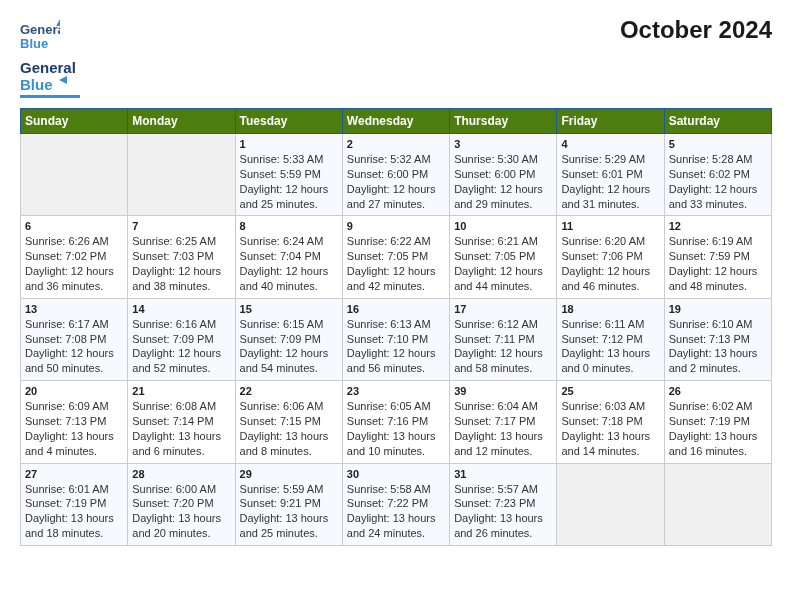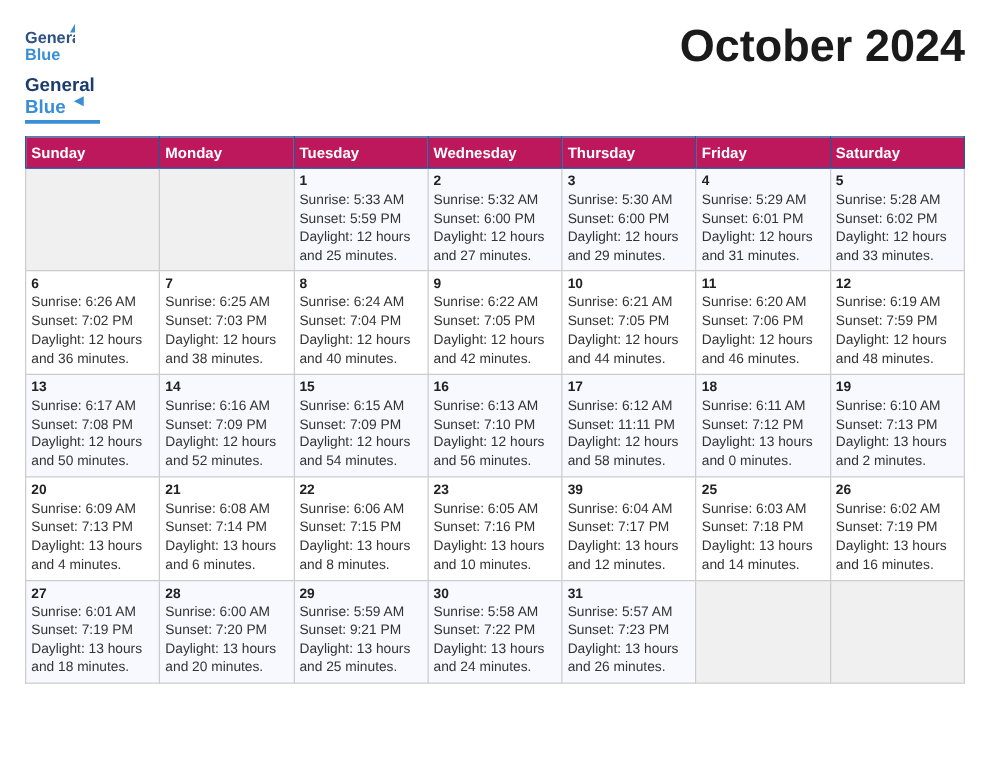--- a/index.html
+++ b/index.html
@@ -22,36 +22,36 @@
     }
     .logo {
       display: flex;
       flex-direction: column;
       align-items: flex-start;
     }
     .title-block {
       text-align: right;
     }
     .month-title {
-      font-size: 36px;
+      font-size: 24px;
       font-weight: bold;
       color: #1a1a1a;
     }
     .location {
       font-size: 15px;
       color: #333;
       font-weight: 500;
     }
     table {
       width: 100%;
       border-collapse: collapse;
       table-layout: fixed;
     }
     thead tr th {
-      background: #be185d;
+      background: #4d7c0f;
       color: #fff;
       font-size: 12px;
       font-weight: bold;
       padding: 5px 4px;
       text-align: left;
       border: 1px solid #1e5a9a;
     }
     tbody tr td {
       border: 1px solid #ccc;
       vertical-align: top;
@@ -194,21 +194,21 @@
           <td>
             <span class="day-number">15</span>
             <div class="cell-text"><span>Sunrise: 6:15 AM</span><br><span>Sunset: 7:09 PM</span><br><span>Daylight: 12 hours</span><br><span>and 54 minutes.</span></div>
           </td>
           <td>
             <span class="day-number">16</span>
             <div class="cell-text"><span>Sunrise: 6:13 AM</span><br><span>Sunset: 7:10 PM</span><br><span>Daylight: 12 hours</span><br><span>and 56 minutes.</span></div>
           </td>
           <td>
             <span class="day-number">17</span>
-            <div class="cell-text"><span>Sunrise: 6:12 AM</span><br><span>Sunset: 11:11 PM</span><br><span>Daylight: 12 hours</span><br><span>and 58 minutes.</span></div>
+            <div class="cell-text"><span>Sunrise: 6:12 AM</span><br><span>Sunset: 7:11 PM</span><br><span>Daylight: 12 hours</span><br><span>and 58 minutes.</span></div>
           </td>
           <td>
             <span class="day-number">18</span>
             <div class="cell-text"><span>Sunrise: 6:11 AM</span><br><span>Sunset: 7:12 PM</span><br><span>Daylight: 13 hours</span><br><span>and 0 minutes.</span></div>
           </td>
           <td>
             <span class="day-number">19</span>
             <div class="cell-text"><span>Sunrise: 6:10 AM</span><br><span>Sunset: 7:13 PM</span><br><span>Daylight: 13 hours</span><br><span>and 2 minutes.</span></div>
           </td>
         </tr>

